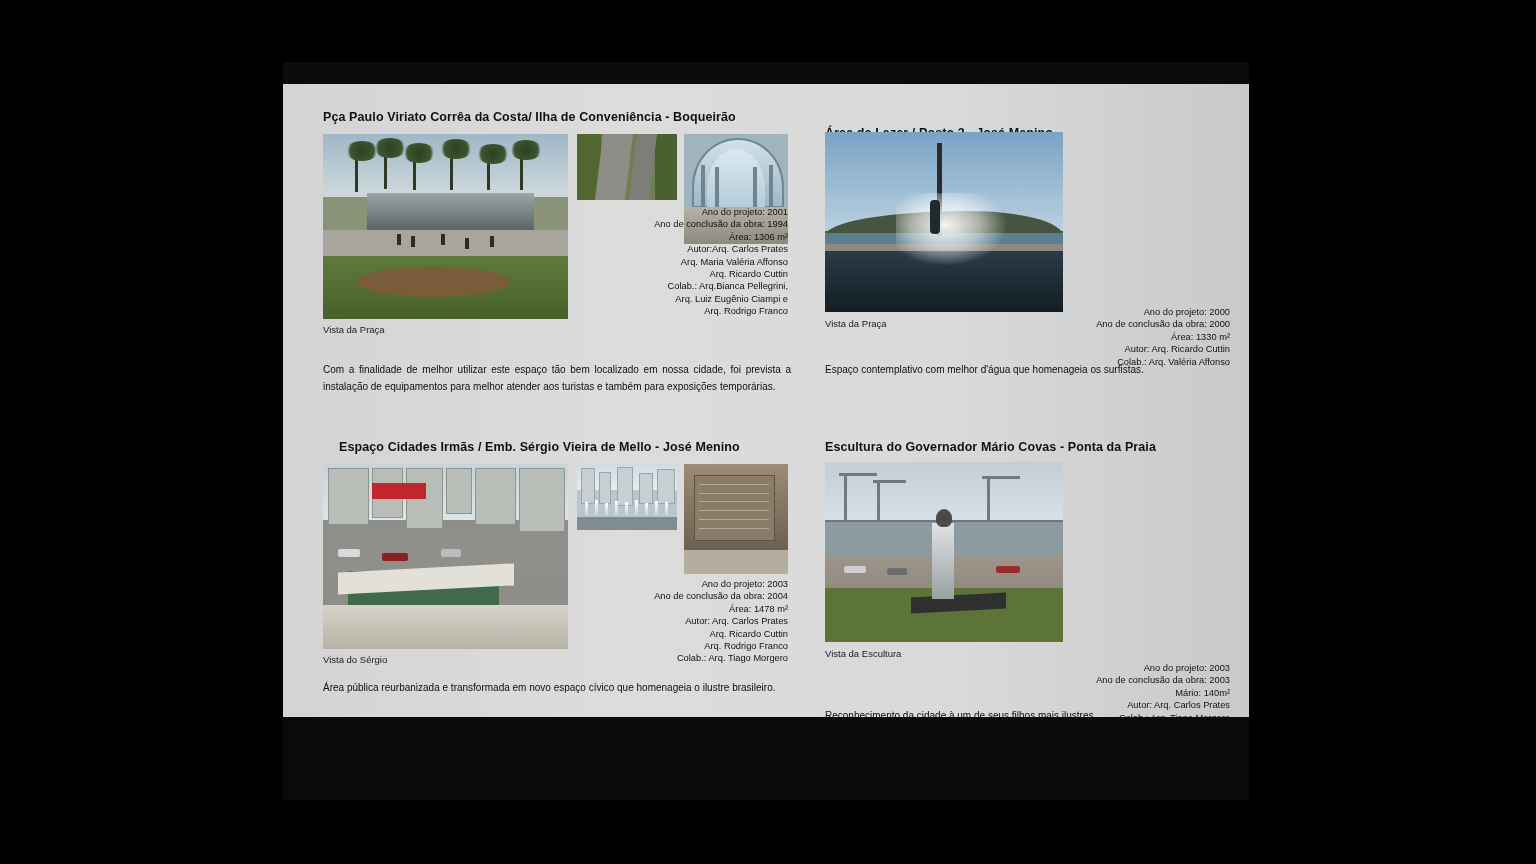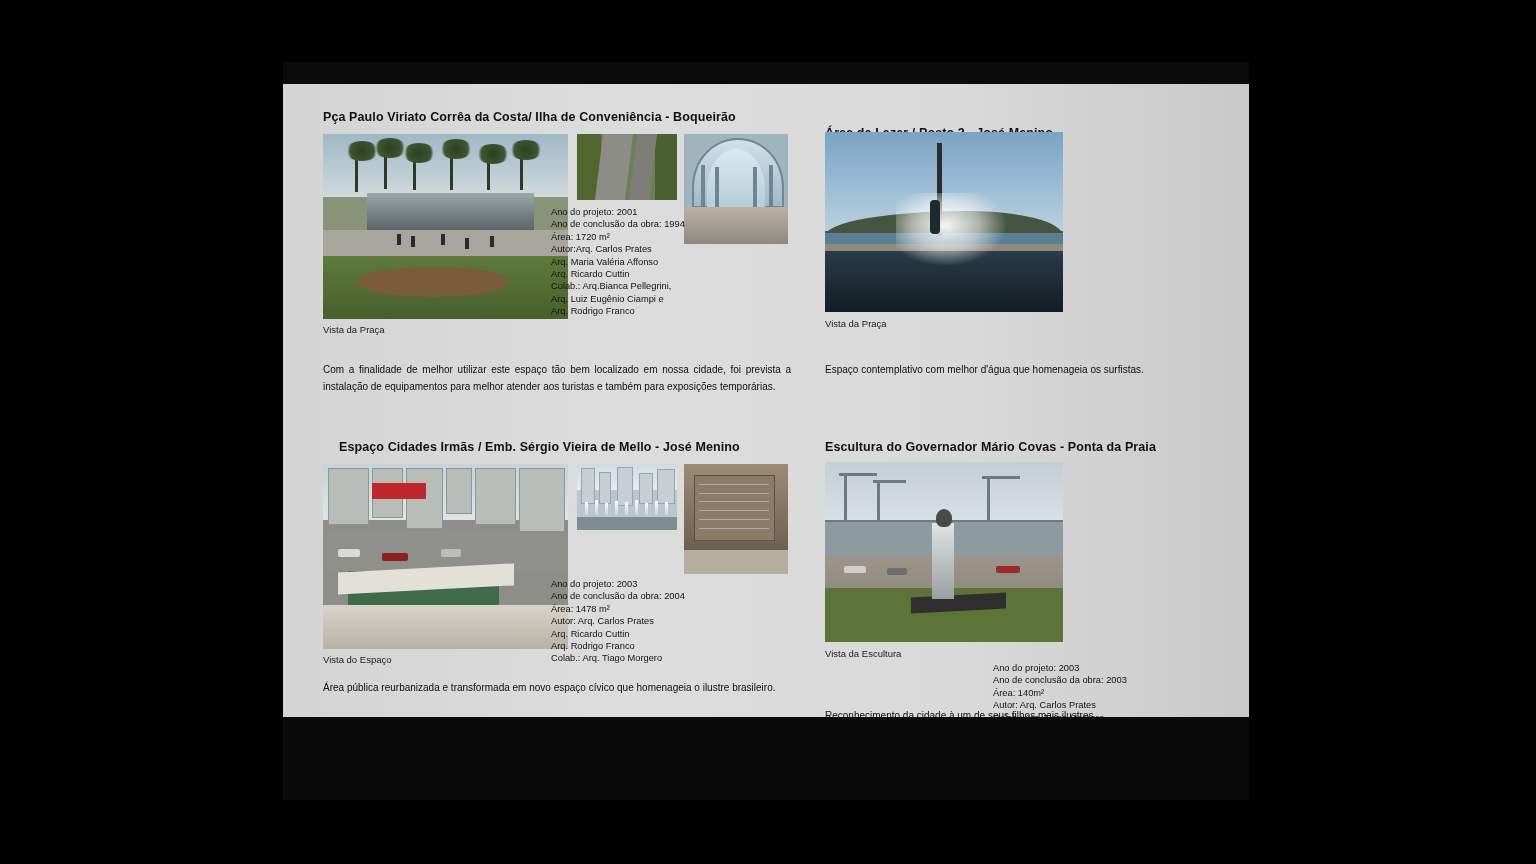--- a/index.html
+++ b/index.html
@@ -53,21 +53,21 @@
     background-size: cover;
     overflow: hidden;
   }
   .caption {
     position: absolute;
     font-size: 9.5px;
     color: #1a1a1a;
   }
   .meta {
     position: absolute;
-    text-align: left;
+    text-align: right;
     font-size: 9.3px;
     line-height: 12.4px;
     color: #111111;
   }
   .desc {
     position: absolute;
     font-size: 10px;
     line-height: 16.5px;
     color: #0d0d0d;
     text-align: justify;
@@ -193,21 +193,21 @@
         <div class="col" style="left:16%;top:28%;height:48%;"></div>
         <div class="col" style="left:30%;top:30%;height:44%;"></div>
         <div class="col" style="left:66%;top:30%;height:44%;"></div>
         <div class="col" style="left:82%;top:28%;height:48%;"></div>
         <div class="floor"></div>
       </div>
 
       <div class="meta" style="left:268px;top:122px;width:237px;">
         <div>Ano do projeto: 2001</div>
         <div>Ano de conclusão da obra: 1994</div>
-        <div>Área: 1720 m²</div>
+        <div>Área: 1306 m²</div>
         <div>Autor:Arq. Carlos Prates</div>
         <div>Arq. Maria Valéria Affonso</div>
         <div>Arq. Ricardo Cuttin</div>
         <div>Colab.: Arq.Bianca Pellegrini,</div>
         <div>Arq. Luiz Eugênio Ciampi e</div>
         <div>Arq. Rodrigo Franco</div>
       </div>
 
       <div class="desc" style="left:40px;top:278px;width:468px;">Com a finalidade de melhor utilizar este espaço tão bem localizado em nossa cidade, foi prevista a instalação de equipamentos para melhor atender aos turistas e também  para exposições temporárias.</div>
     </div>
@@ -220,20 +220,27 @@
         <div class="hills"></div>
         <div class="sea"></div>
         <div class="wall"></div>
         <div class="pool"></div>
         <div class="mast"></div>
         <div class="spray"></div>
         <div class="fig"></div>
       </div>
       <div class="caption" style="left:42px;top:234px;">Vista da Praça</div>
 
+      <div class="meta" style="left:210px;top:222px;width:237px;">
+        <div>Ano do projeto: 2000</div>
+        <div>Ano de conclusão da obra: 2000</div>
+        <div>Área: 1330 m²</div>
+        <div>Autor: Arq. Ricardo Cuttin</div>
+        <div>Colab.: Arq. Valéria Affonso</div>
+      </div>
 
       <div class="desc" style="left:42px;top:278px;width:406px;text-align:left;">Espaço contemplativo com melhor d'água que homenageia os surfistas.</div>
     </div>
 
     <div class="panel" style="left:0;top:330px;width:500px;height:325px;">
       <div class="panel-title" style="position:absolute;left:40px;top:26px;padding-left:16px;">Espaço Cidades Irmãs / Emb. Sérgio Vieira de Mello - José Menino</div>
 
       <div class="photo p5" style="left:40px;top:50px;width:245px;height:185px;">
         <div class="sky"></div>
         <div class="build" style="left:2%;width:16%;height:30%;"></div>
@@ -244,21 +251,21 @@
         <div class="build" style="left:80%;width:18%;height:34%;"></div>
         <div class="sign"></div>
         <div class="road"></div>
         <div class="car" style="left:6%;top:46%;width:22px;background:#d9d9d9;"></div>
         <div class="car" style="left:24%;top:48%;width:26px;background:#8f1f1f;"></div>
         <div class="car" style="left:48%;top:46%;width:20px;background:#bcbcbc;"></div>
         <div class="water"></div>
         <div class="slab"></div>
         <div class="deck"></div>
       </div>
-      <div class="caption" style="left:40px;top:240px;">Vista do Espaço</div>
+      <div class="caption" style="left:40px;top:240px;">Vista do Sérgio</div>
 
       <div class="photo p6" style="left:294px;top:50px;width:100px;height:66px;">
         <div class="sky"></div>
         <div class="tower" style="left:4%;top:6%;width:12%;height:52%;"></div>
         <div class="tower" style="left:22%;top:12%;width:10%;height:46%;"></div>
         <div class="tower" style="left:40%;top:4%;width:14%;height:56%;"></div>
         <div class="tower" style="left:62%;top:14%;width:12%;height:44%;"></div>
         <div class="tower" style="left:80%;top:8%;width:16%;height:50%;"></div>
         <div class="jets">
           <div class="jet" style="left:8%;top:20%;height:70%;"></div>
@@ -318,21 +325,21 @@
         <div class="car2" style="left:72%;top:58%;width:24px;background:#9d2a2a;"></div>
         <div class="base"></div>
         <div class="plinth"></div>
         <div class="bust"></div>
       </div>
       <div class="caption" style="left:42px;top:234px;">Vista da Escultura</div>
 
       <div class="meta" style="left:210px;top:248px;width:237px;">
         <div>Ano do projeto: 2003</div>
         <div>Ano de conclusão da obra: 2003</div>
-        <div>Área: 140m²</div>
+        <div>Mário: 140m²</div>
         <div>Autor: Arq. Carlos Prates</div>
         <div>Colab.: Arq. Tiago Morgero</div>
       </div>
 
       <div class="desc" style="left:42px;top:294px;width:406px;text-align:left;">Reconhecimento da cidade à um de seus filhos mais ilustres.</div>
     </div>
 
   </div>
 
   <div class="bottombar">

